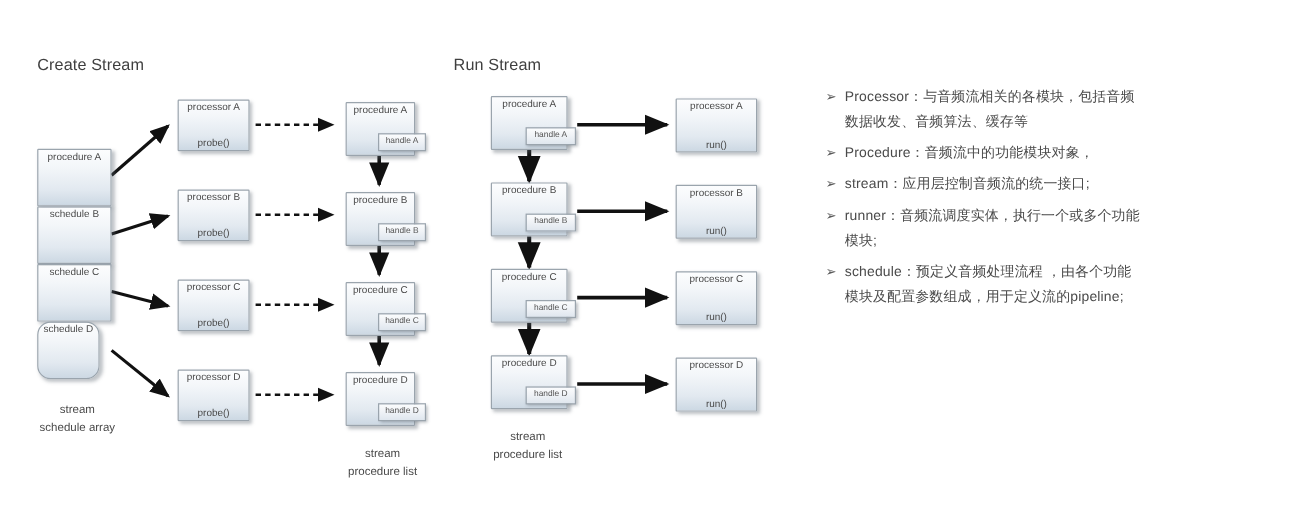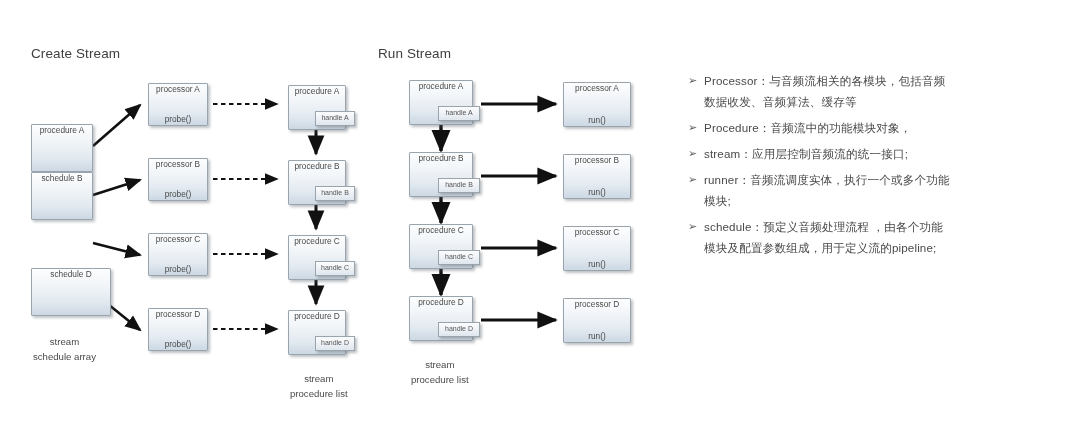--- a/index.html
+++ b/index.html
@@ -175,21 +175,24 @@
       <line x1="481" y1="308" x2="556" y2="308"></line>
     </g>
   </svg>
 
   <div class="dbox sched" style="left:31px; top:112px; width:62px; height:48px;">
     <span>procedure A</span>
   </div>
   <div class="dbox sched" style="left:31px; top:160px; width:62px; height:48px;">
     <span>schedule B</span>
   </div>
-  <div class="dbox sched" style="left:31px; top:256px; width:80px; height:48px;">
+  <div class="dbox sched" style="left:31px; top:208px; width:62px; height:48px;">
+    <span>schedule C</span>
+  </div>
+  <div class="dbox sched" style="left:31px; top:256px; width:52px; height:48px;border-radius:11px;">
     <span>schedule D</span>
   </div>
 
   <div class="caption" style="left:33px; top:323px;">
     <div>stream</div>
     <div>schedule array</div>
   </div>
 
   <div class="dbox" style="left:148px; top:71px; width:60px; height:43px;">
     <span>processor A</span>

